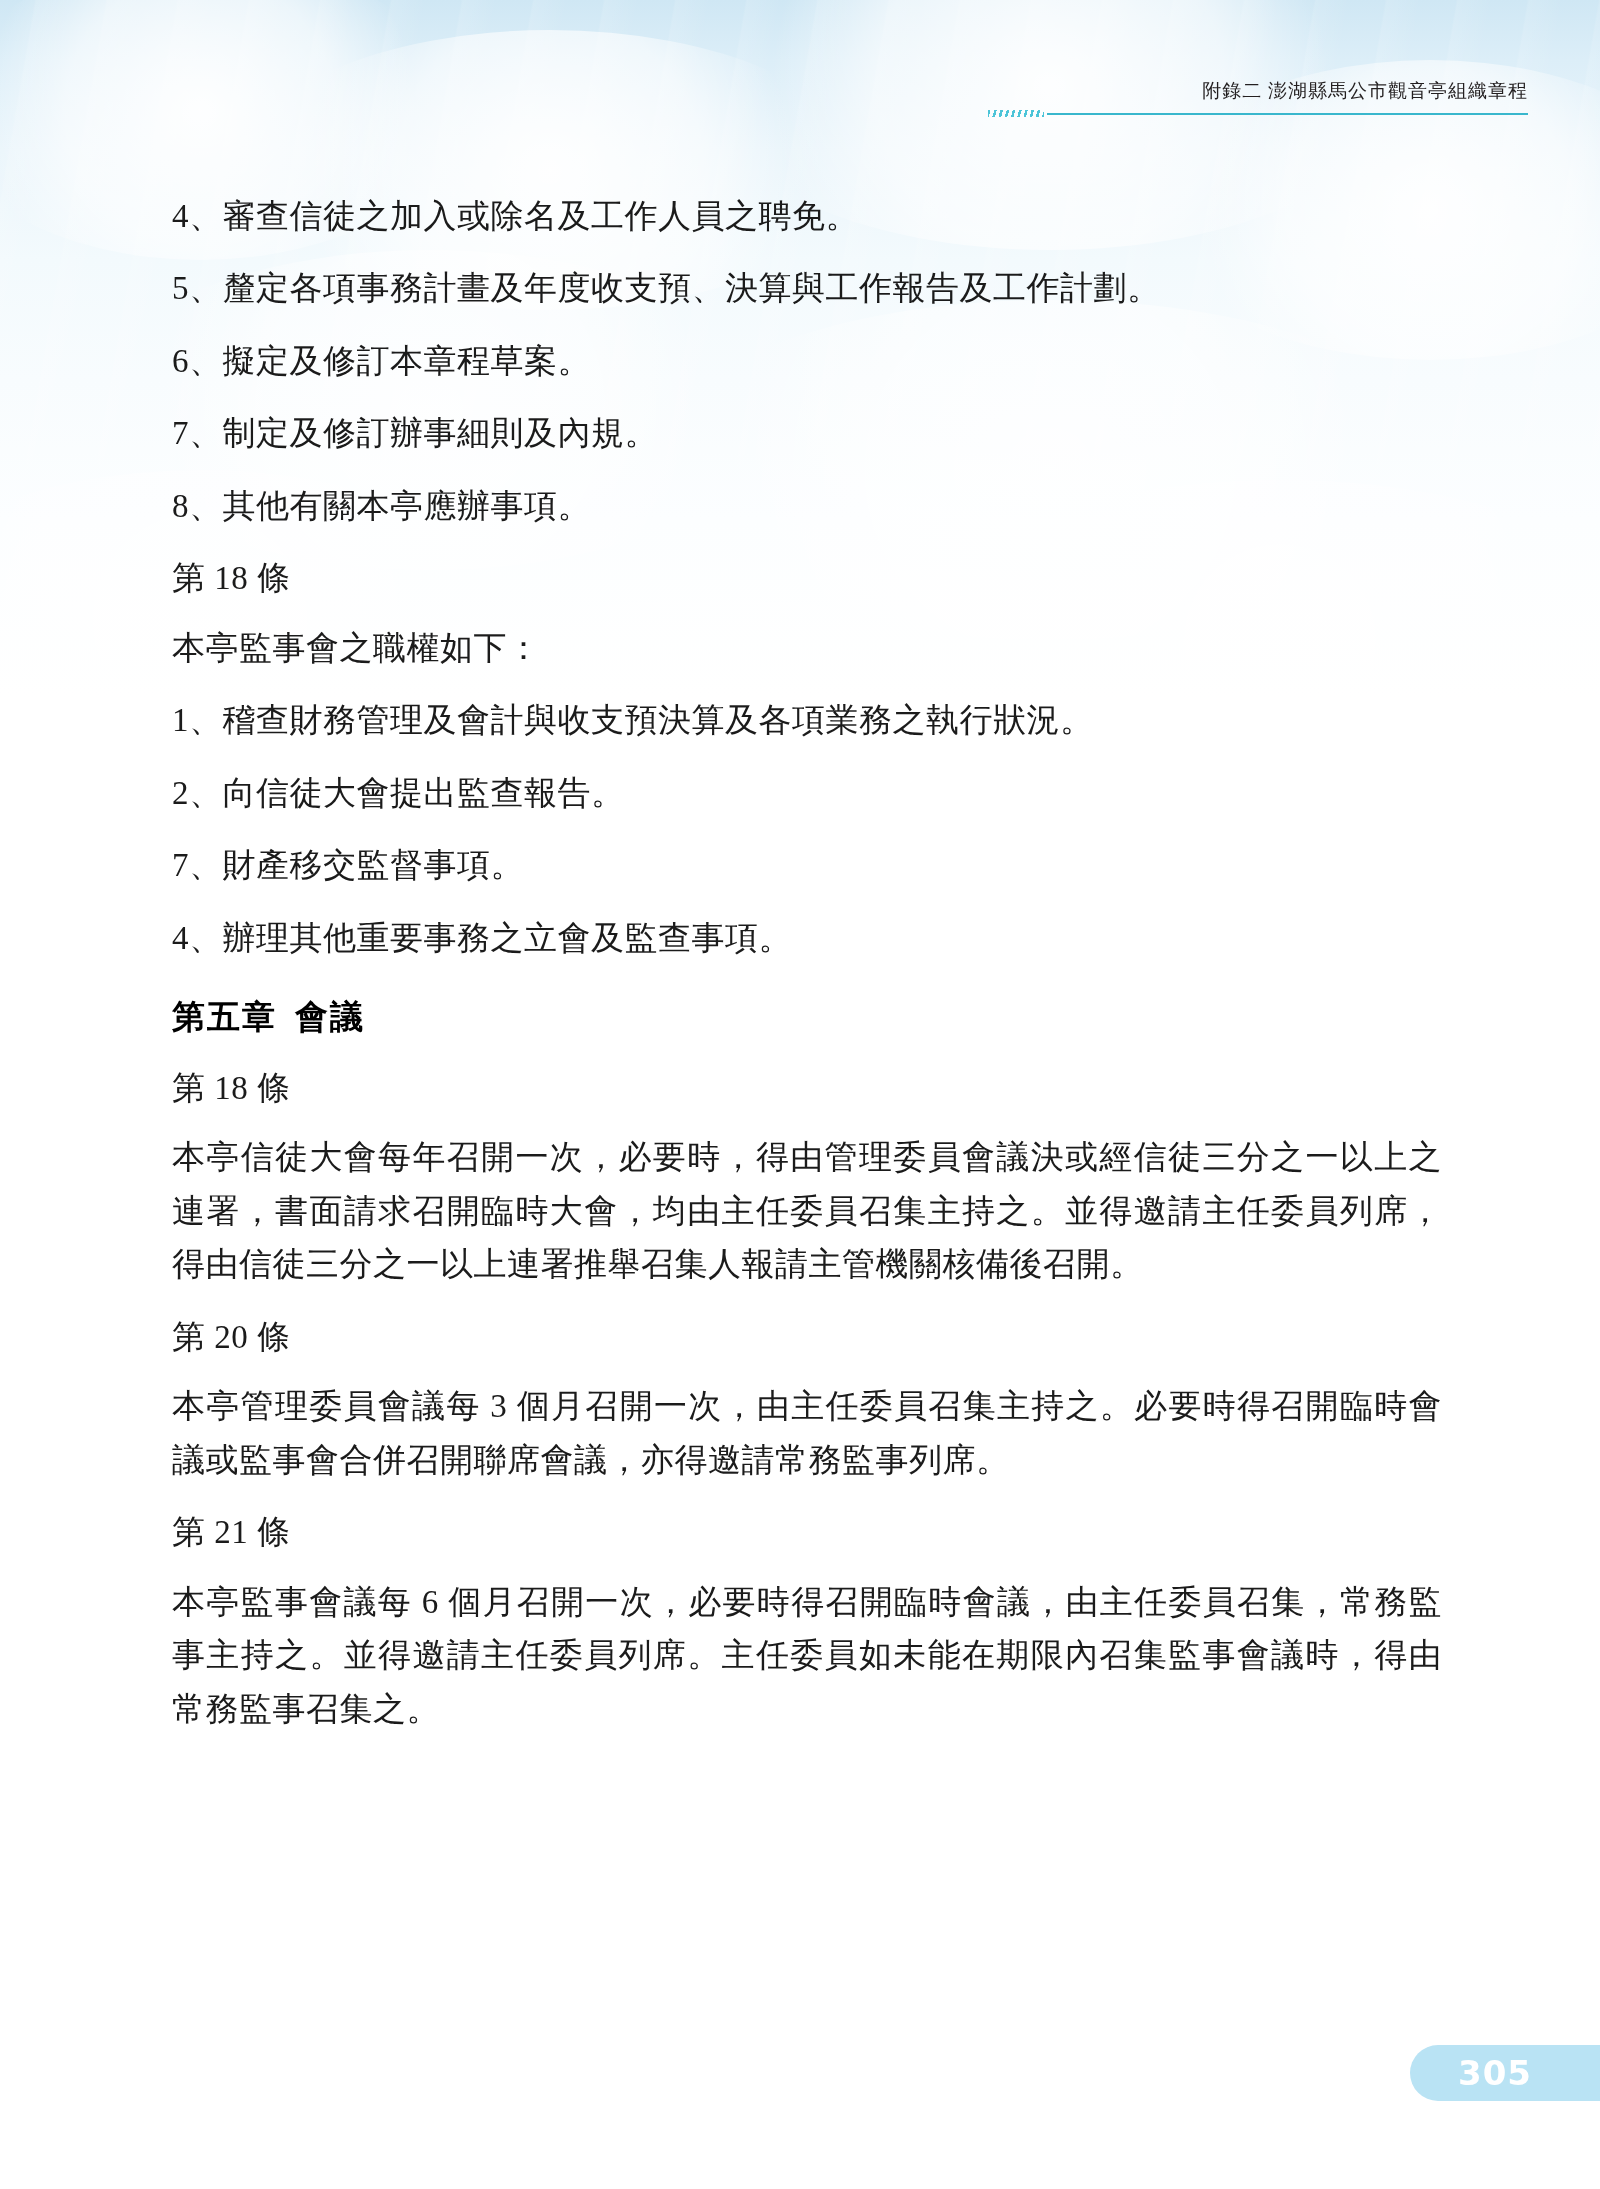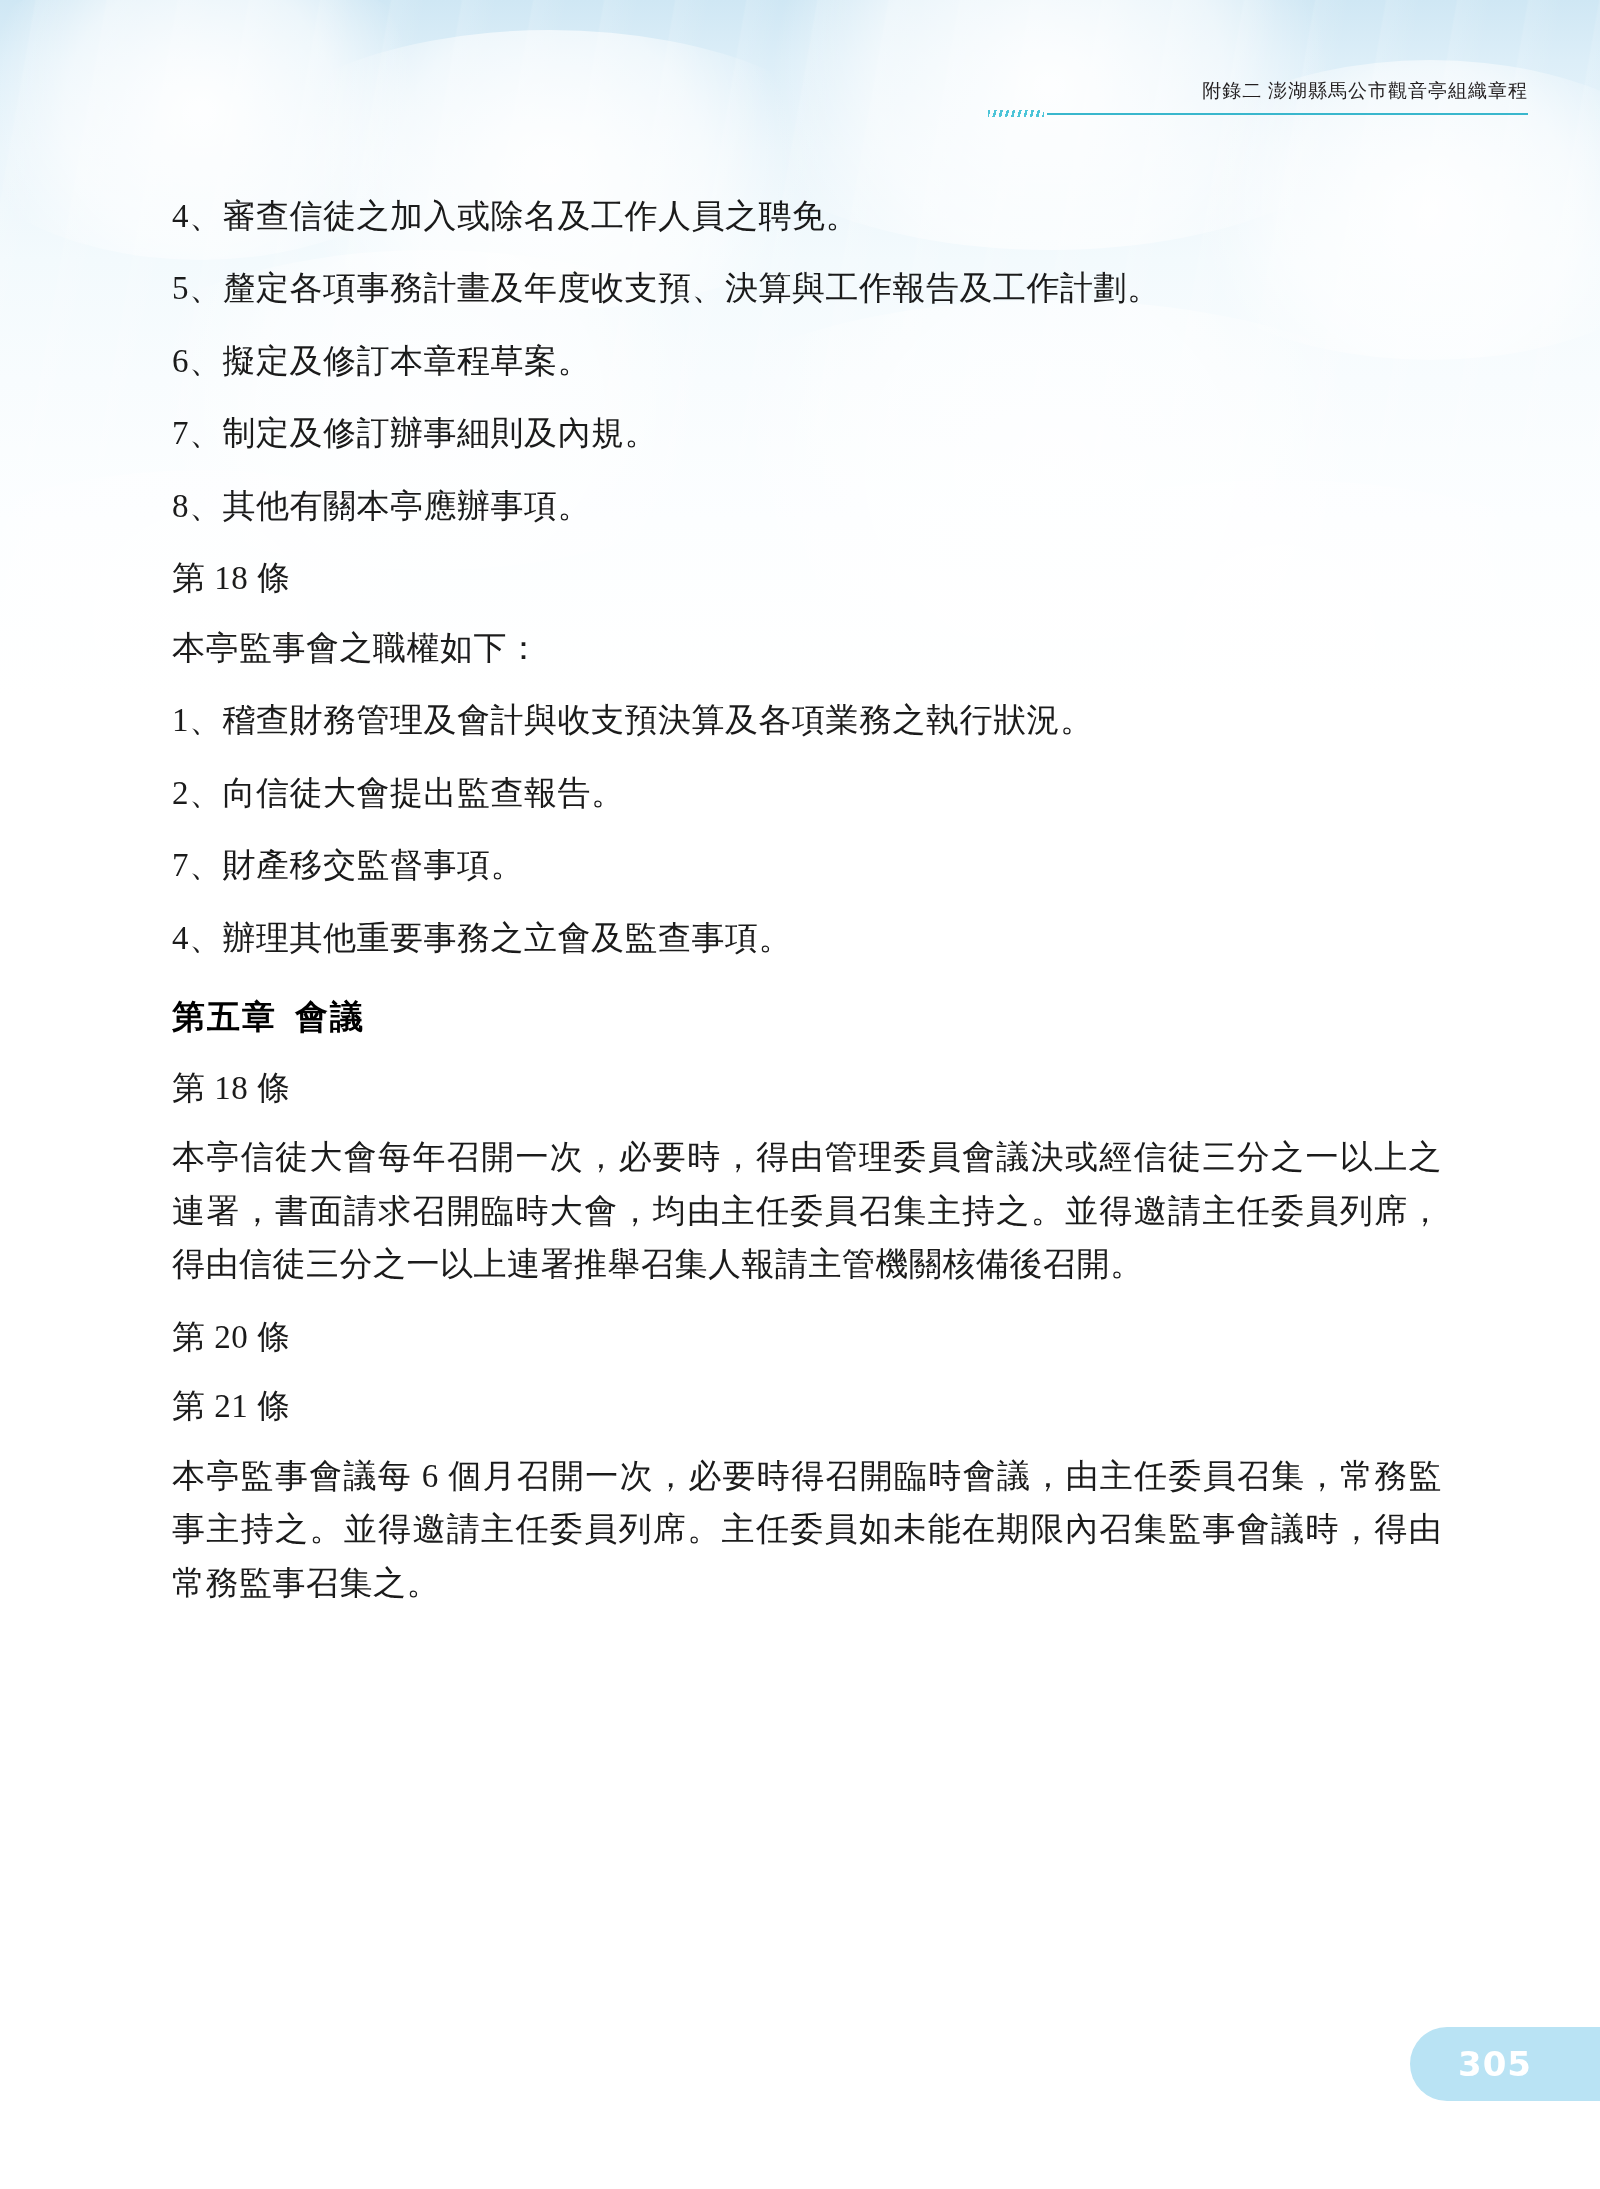--- a/index.html
+++ b/index.html
@@ -130,21 +130,21 @@
     letter-spacing: 2px;
   }
   .chapter-head .gap { display: inline-block; width: 18px; }
 
   
   .page-number-box {
     position: absolute;
     right: 0px;
     bottom: 88px;
     width: 190px;
-    height: 74px;
+    height: 56px;
     background: #b9e3f4;
     border-top-left-radius: 38px;
     border-bottom-left-radius: 38px;
     display: flex;
     align-items: center;
     justify-content: flex-start;
     padding-left: 48px;
     box-sizing: border-box;
   }
   .page-number-box .num {
@@ -197,20 +197,21 @@
     <p class="para">4、辦理其他重要事務之立會及監查事項。</p>
 
     <h2 class="chapter-head">
       <span>第五章</span><span class="gap"></span><span>會議</span>
     </h2>
 
     <p class="para article-no">第 18 條</p>
     <p class="para">本亭信徒大會每年召開一次，必要時，得由管理委員會議決或經信徒三分之一以上之連署，書面請求召開臨時大會，均由主任委員召集主持之。並得邀請主任委員列席，得由信徒三分之一以上連署推舉召集人報請主管機關核備後召開。</p>
 
     <p class="para article-no">第 20 條</p>
+    <p class="para">本亭管理委員會議每 3 個月召開一次，由主任委員召集主持之。必要時得召開臨時會議或監事會合併召開聯席會議，亦得邀請常務監事列席。</p>
 
     <p class="para article-no">第 21 條</p>
     <p class="para">本亭監事會議每 6 個月召開一次，必要時得召開臨時會議，由主任委員召集，常務監事主持之。並得邀請主任委員列席。主任委員如未能在期限內召集監事會議時，得由常務監事召集之。</p>
 
   </div>
 
   <div class="page-number-box">
     <span class="num">305</span>
   </div>
 

